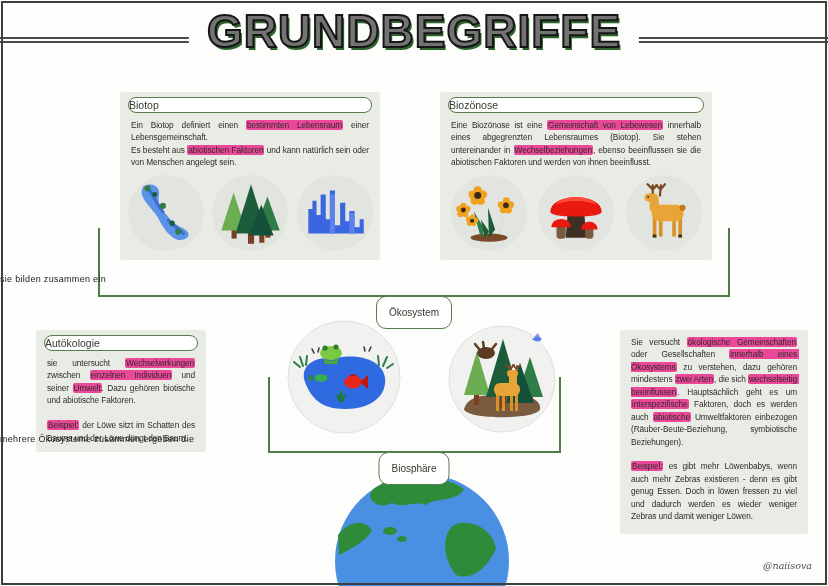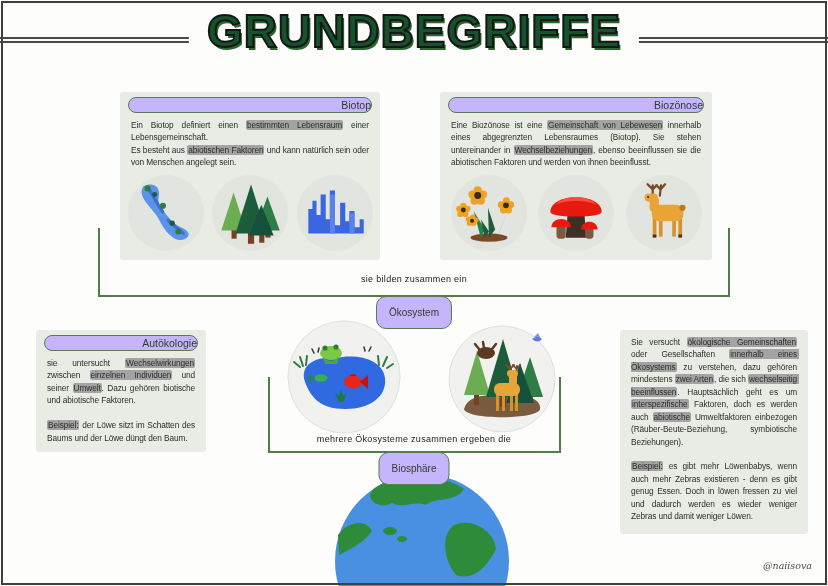--- a/index.html
+++ b/index.html
@@ -7,56 +7,56 @@
     position:relative;width:828px;height:586px;background:#fdfdfc;
     overflow:hidden;font-family:"Liberation Sans",sans-serif;
   }
   .frame{position:absolute;inset:1px;border:2px solid #3f3f3f;z-index:60;pointer-events:none;}
   .rule{position:absolute;left:0;width:100%;height:1.5px;background:#4a4a4a;z-index:3;}
   .rule-1{top:37px;}
   .rule-2{top:41px;}
   .title{
     position:absolute;top:2px;left:50%;transform:translateX(-50%);
     z-index:5;margin:0;padding:2px 18px;background:#fdfdfc;
-    font-size:46px;font-weight:bold;letter-spacing:1px;color:#14532d;
+    font-size:46px;font-weight:bold;letter-spacing:1px;color:#737373;
     -webkit-text-stroke:2px #161616;text-shadow:2px 3px 0 #2d662d;
     white-space:nowrap;
   }
   .box{
     position:absolute;background:#e9ece4;border-radius:3px;z-index:2;
   }
   .pill{
-    background:#c4b5fd;border:1px solid #5a7a50;border-radius:10px;
-    color:#323c2b;text-align:right;
+    background:#ffffff;border:1px solid #5a7a50;border-radius:10px;
+    color:#323c2b;text-align:left;
   }
   .header-pill{
     margin:5px 8px 0 8px;height:14px;line-height:14px;font-size:10.5px;
   }
   .body-text{
     margin:6px 11px 0 11px;font-size:8.3px;line-height:1.5;color:#2c2c2c;
     text-align:justify;white-space:pre-wrap;letter-spacing:-0.1px;
   }
-  .hl{background:#a3a3a3;border-radius:2px;padding:0 1px;}
+  .hl{background:#ec4899;border-radius:2px;padding:0 1px;}
   .circle-row{
     position:absolute;left:0;right:0;bottom:8px;display:flex;
     justify-content:space-evenly;align-items:center;
   }
   .icon-circle{width:78px;height:78px;}
   .box-biotop{left:120px;top:92px;width:260px;height:168px;}
   .box-biozoenose{left:440px;top:92px;width:272px;height:168px;}
   .box-auto{left:36px;top:330px;width:170px;height:122px;}
   .box-syn{left:620px;top:330px;width:188px;height:204px;}
   .bracket{
     position:absolute;border-left:2px solid #4e7d46;border-right:2px solid #4e7d46;
     border-bottom:2px solid #4e7d46;z-index:1;
   }
   .bracket-1{left:98px;top:228px;width:628px;height:67px;}
   .bracket-2{left:268px;top:377px;width:289px;height:74px;}
   .bridge-text{
-    position:absolute;left:0;width:100%;text-align:center;font-size:9px;
+    position:absolute;left:0;width:100%;font-size:9px;
     color:#222;letter-spacing:0.3px;z-index:2;
   }
   .bridge-1{top:274px;}
   .bridge-2{top:434px;}
   .label-pill{
     position:absolute;left:50%;transform:translateX(-50%);
     padding:10px 12px;font-size:10px;z-index:2;white-space:nowrap;
   }
   .pill-oekosystem{top:296px;}
   .pill-biosphaere{top:452px;}

